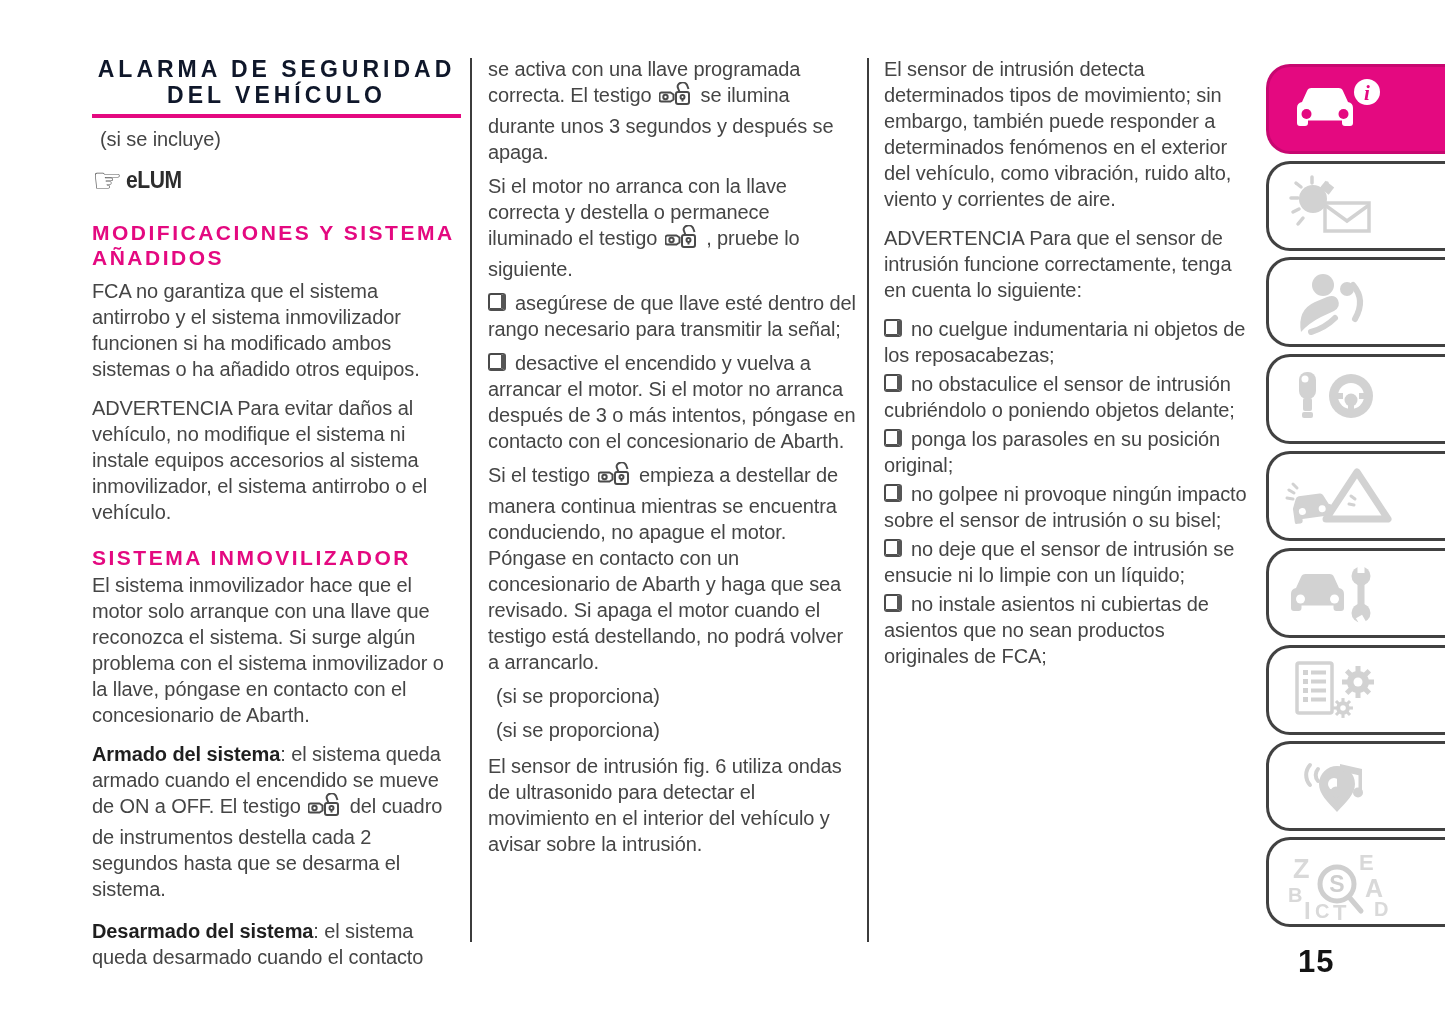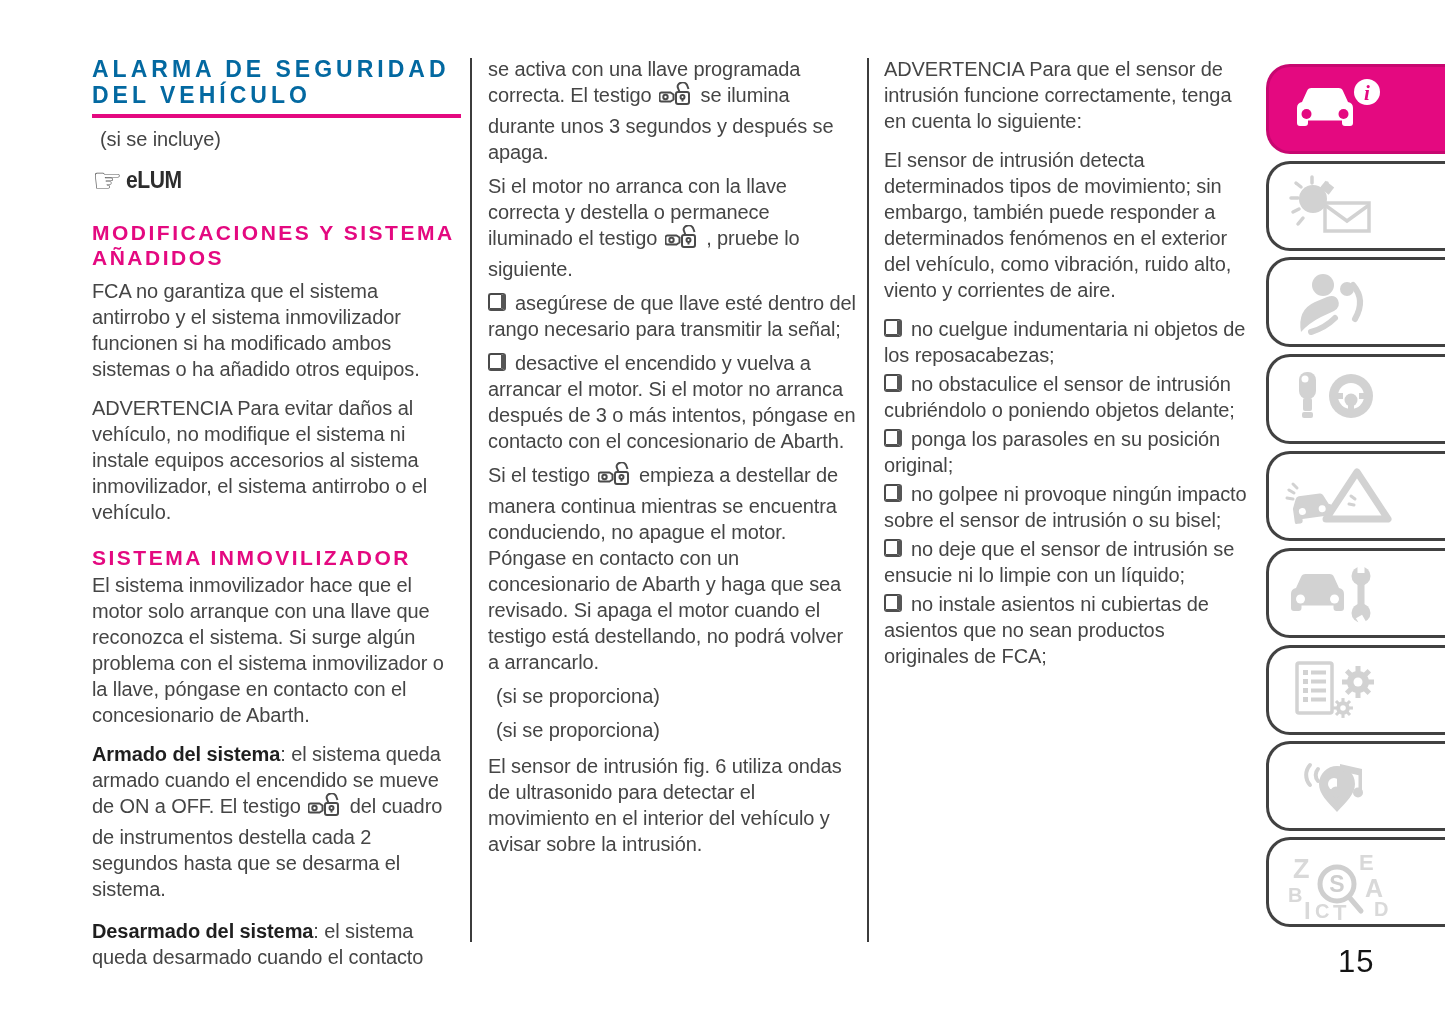--- a/index.html
+++ b/index.html
@@ -9,42 +9,42 @@
     color:#454545;overflow:hidden;
   }
   .col{position:absolute;top:56px;font-size:20px;line-height:26px;letter-spacing:-0.1px;}
   #col-left{left:92px;width:369px;}
   #col-mid{left:488px;width:371px;}
   #col-right{left:884px;width:369px;}
   .vdiv{position:absolute;top:58px;height:884px;width:2px;background:#3c3c3c;}
   #vdiv1{left:470px;}
   #vdiv2{left:867px;}
 
-  .h1{color:#0369a1;font-weight:bold;font-size:23px;line-height:26px;letter-spacing:4px;margin:0;}
+  .h1{color:#0f172a;font-weight:bold;font-size:23px;line-height:26px;letter-spacing:4px;margin:0;text-align:center;}
   .rule{height:4px;background:#e40980;margin:6px 0 8px 0;}
   .h2{color:#e40980;font-weight:bold;font-size:21px;line-height:25px;letter-spacing:2.5px;margin:20px 0 8px 0;}
   .h2.tight{margin-bottom:2px;}
   .h3{color:#e40980;font-weight:bold;font-size:21px;line-height:26px;margin:16px 0 0 0;letter-spacing:0.2px;}
   .note{margin:8px;}
   p{margin:0 0 13px 0;}
   .mid p{margin-bottom:8px;}
   .bp{margin:0 0 3px 0;}
   b.lead{color:#1f1f1f;}
   .elum-row{margin:8px 0 0 0;height:40px;display:flex;align-items:center;}
   .hand{font-family:"DejaVu Sans",sans-serif;font-size:34px;color:#5a5a5a;line-height:34px;margin-right:4px;}
   .elum{font-weight:bold;font-size:24px;color:#2d2d2d;letter-spacing:-0.5px;transform:scaleX(0.88);transform-origin:left;}
   .sq{display:inline-block;width:11px;height:13px;border:2px solid #4a4a4a;border-right:5px solid #565656;border-bottom:3px solid #4f4f4f;border-radius:3px;margin-right:9px;transform:translateY(1px);}
   .kl{display:inline-block;vertical-align:-5px;margin:0 2px;}
 
   .tab{position:absolute;left:1266px;width:179px;height:90px;background:#fff;
        border:3px solid #414141;border-right:none;border-radius:24px 0 0 24px;
        box-sizing:border-box;}
   .tab.active{background:#e40980;border-color:#c70770;}
   .tab svg{position:absolute;left:16px;top:10px;}
-  #pageno{position:absolute;left:1338px;top:944px;font-size:31px;font-weight:normal;color:#141414;letter-spacing:1px;}
+  #pageno{position:absolute;left:1298px;top:944px;font-size:31px;font-weight:bold;color:#141414;letter-spacing:1px;}
 </style>
 </head>
 <body>
 
 <div class="col" id="col-left">
   <div class="h1">ALARMA DE SEGURIDAD DEL VEHÍCULO</div>
   <div class="rule"></div>
   <div class="note">(si se incluye)</div>
   <div class="elum-row">
     <span class="hand">☞</span>
@@ -104,22 +104,22 @@
           </g>
         </svg></span><span> empieza a destellar de manera continua mientras se encuentra conduciendo, no apague el motor. Póngase en contacto con un concesionario de Abarth y haga que sea revisado. Si apaga el motor cuando el testigo está destellando, no podrá volver a arrancarlo.</span></p>
   <div class="note">(si se proporciona)</div>
   <div class="note" style="margin-bottom:10px">(si se proporciona)</div>
   <p>El sensor de intrusión fig. 6 utiliza ondas de ultrasonido para detectar el movimiento en el interior del vehículo y avisar sobre la intrusión.</p>
 </div>
 
 <div class="vdiv" id="vdiv2"></div>
 
 <div class="col" id="col-right">
+  <p>El sensor de intrusión detecta determinados tipos de movimiento; sin embargo, también puede responder a determinados fenómenos en el exterior del vehículo, como vibración, ruido alto, viento y corrientes de aire.</p>
   <p>ADVERTENCIA Para que el sensor de intrusión funcione correctamente, tenga en cuenta lo siguiente:</p>
-  <p>El sensor de intrusión detecta determinados tipos de movimiento; sin embargo, también puede responder a determinados fenómenos en el exterior del vehículo, como vibración, ruido alto, viento y corrientes de aire.</p>
   <p class="bp"><span class="sq"></span><span>no cuelgue indumentaria ni objetos de los reposacabezas;</span></p>
   <p class="bp"><span class="sq"></span><span>no obstaculice el sensor de intrusión cubriéndolo o poniendo objetos delante;</span></p>
   <p class="bp"><span class="sq"></span><span>ponga los parasoles en su posición original;</span></p>
   <p class="bp"><span class="sq"></span><span>no golpee ni provoque ningún impacto sobre el sensor de intrusión o su bisel;</span></p>
   <p class="bp"><span class="sq"></span><span>no deje que el sensor de intrusión se ensucie ni lo limpie con un líquido;</span></p>
   <p class="bp"><span class="sq"></span><span>no instale asientos ni cubiertas de asientos que no sean productos originales de FCA;</span></p>
 </div>
 
 <div class="tab active" style="top:64px">
   <svg width="120" height="66" viewBox="0 0 120 66">

